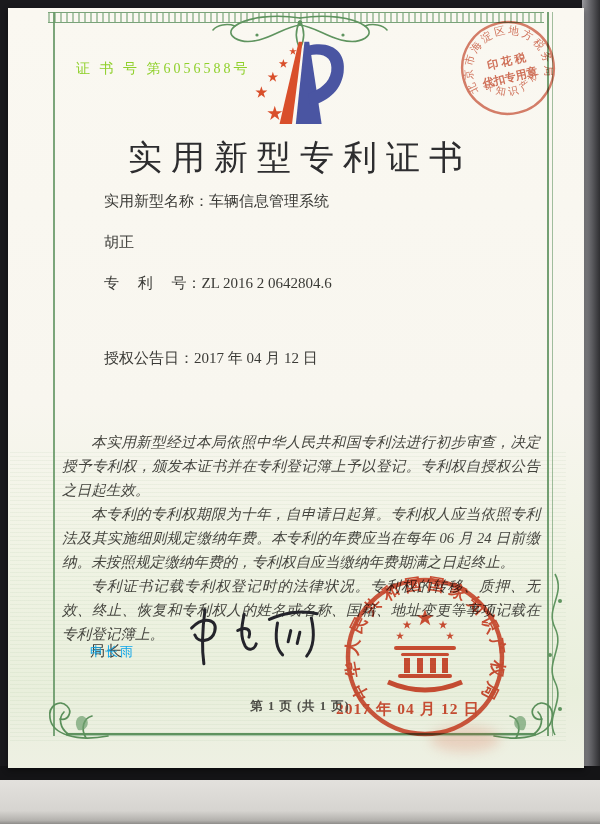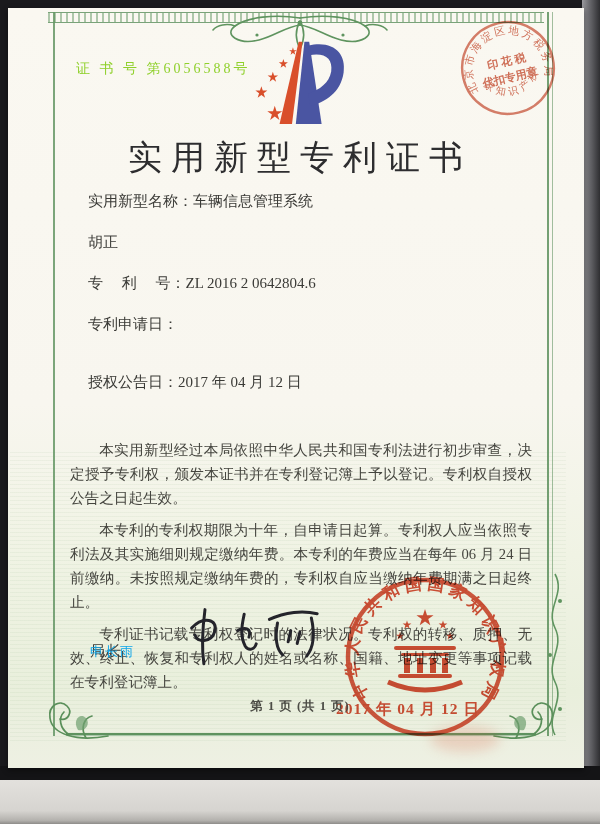--- a/index.html
+++ b/index.html
@@ -30,27 +30,27 @@
   .b-right1{position:absolute;left:547px;top:12px;width:2px;height:724px;background:rgba(101,150,101,.9);}
   .b-right2{position:absolute;left:552px;top:12px;width:1px;height:724px;background:rgba(101,150,101,.6);}
   .b-bottom{position:absolute;left:66px;top:733px;width:470px;height:3px;
     background:linear-gradient(to bottom,#5f925f 0 2px,#a9c7a9 2px 3px);}
   .flourish{position:absolute;}
   
   .cert-no{position:absolute;left:76px;top:60px;font-size:14px;letter-spacing:3px;
     color:#84cc16;opacity:.9;}
   .title{position:absolute;left:0;top:122px;width:600px;text-align:center;
     font-size:34px;letter-spacing:9px;color:#2d2d2f;font-weight:500;margin-top:13px;}
-  .fields{position:absolute;left:88px;top:189px;width:452px;}
+  .fields{position:absolute;left:104px;top:189px;width:452px;}
   .field-row{display:flex;font-size:15px;color:#3a3a36;margin-bottom:17px;line-height:24px;}
   .field-row .lab{white-space:pre;}
   .field-row .val{white-space:pre;}
   .bodytext{position:absolute;left:62px;top:430px;width:478px;font-size:14.6px;
     line-height:24px;color:#45453f;text-align:justify;}
-  .bodytext p{margin:8px;text-indent:2em;}
+  .bodytext p{margin:0;text-indent:2em;font-style:italic;}
   .sign-title{position:absolute;left:90px;top:642px;font-size:15px;color:#3c3c38;letter-spacing:2px;}
   .sign-name{position:absolute;left:90px;top:643px;font-size:13px;color:#0ea5e9;letter-spacing:2px;}
   .footer{position:absolute;left:0;top:698px;width:600px;text-align:center;
     font-size:12.5px;color:#4c4c46;letter-spacing:1px;font-weight:bold;}
   
   .seal-main{position:absolute;left:330px;top:562px;mix-blend-mode:multiply;opacity:.93;}
   .seal-smudge{position:absolute;left:430px;top:726px;width:70px;height:26px;border-radius:50%;
     background:rgba(214,72,40,.18);filter:blur(6px);}
   .tax-stamp{position:absolute;left:452px;top:12px;transform:rotate(-13deg);
     mix-blend-mode:multiply;opacity:.85;}
@@ -136,21 +136,20 @@
     <span class="val">车辆信息管理系统</span>
   </div>
   <div class="field-row">
     <span class="val">胡正</span>
   </div>
   <div class="field-row">
     <span class="lab">专　 利 　号：</span>
     <span class="val">ZL 2016 2 0642804.6</span>
   </div>
   <div class="field-row">
-    <span class="lab">专利申请日：</span>
   </div>
   <div class="field-row">
   </div>
   <div class="field-row">
     <span class="lab">授权公告日：</span>
     <span class="val">2017 年 04 月 12 日</span>
   </div>
 </div>
 
 <div class="bodytext">

